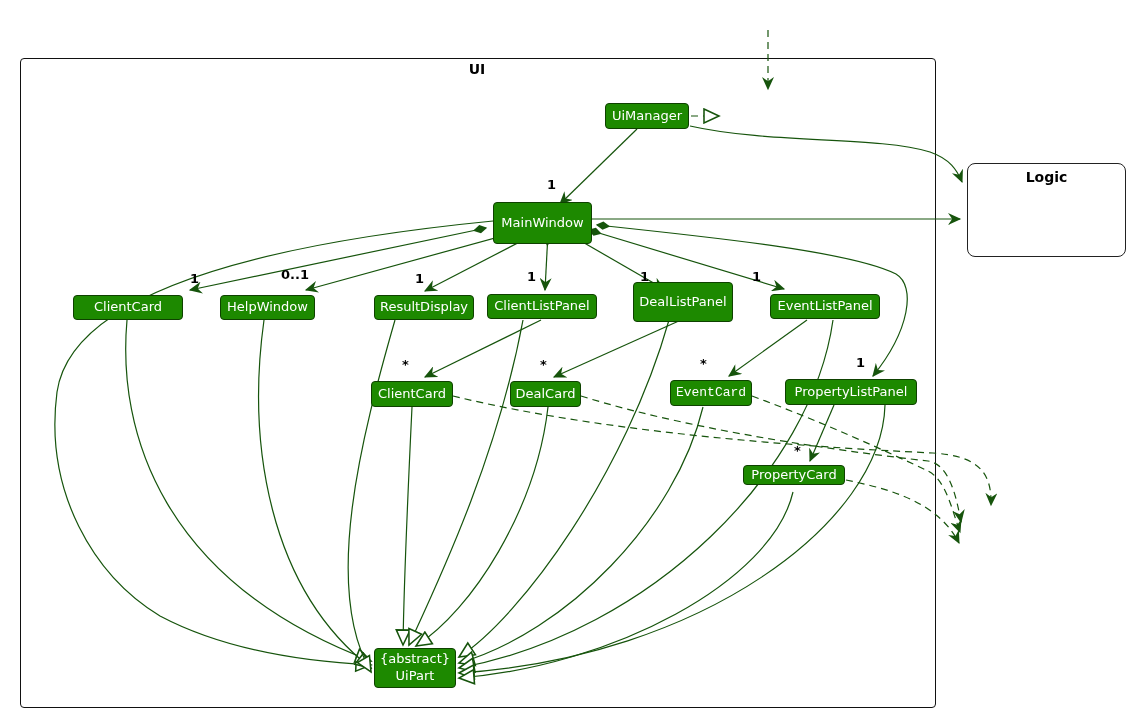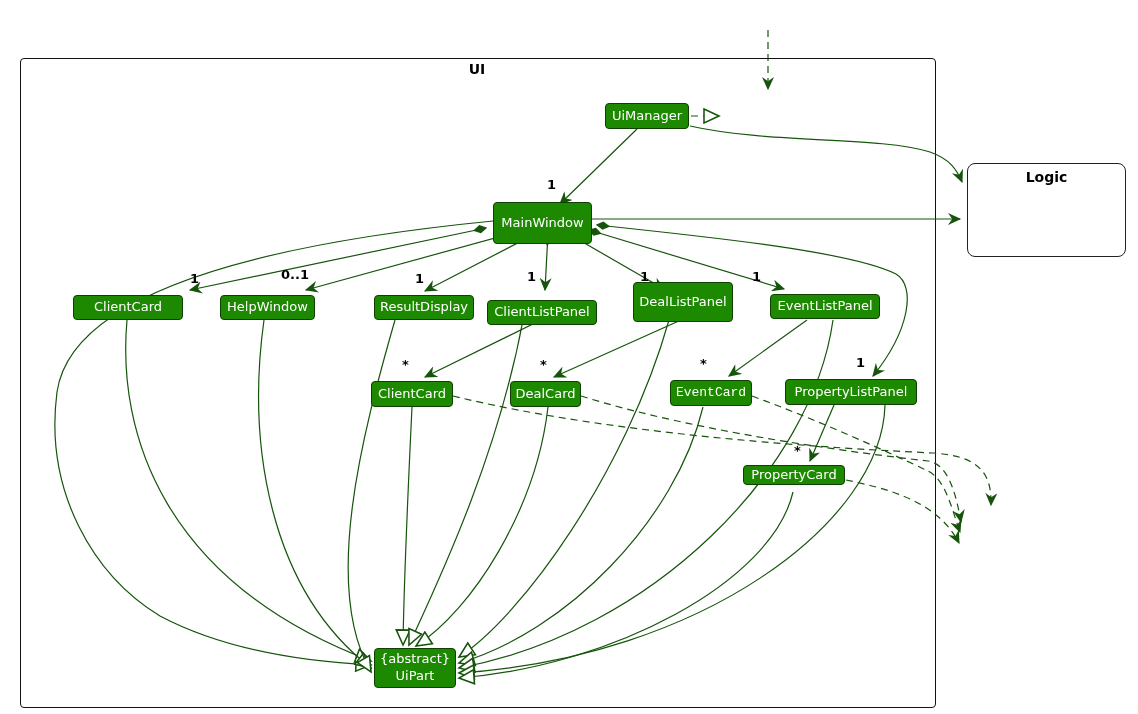--- a/index.html
+++ b/index.html
@@ -19,21 +19,21 @@
          font-weight:bold;font-size:14px;color:#000;text-align:center;padding-top:5px;
          box-sizing:border-box;}
   .mult{position:absolute;font-weight:bold;font-size:13px;color:#000;line-height:1;}
 
   #box-uimanager{left:605px;top:103px;width:84px;height:26px;}
   #box-ui{left:723px;top:95px;width:90px;height:40px;}
   #box-mainwindow{left:493px;top:202px;width:99px;height:42px;}
   #box-commandbox{left:73px;top:295px;width:110px;height:25px;}
   #box-helpwindow{left:220px;top:295px;width:95px;height:25px;}
   #box-resultdisplay{left:351px;top:295px;width:100px;height:25px;margin-left:23px;}
-  #box-clientlistpanel{left:487px;top:300px;width:110px;height:25px;}
+  #box-clientlistpanel{left:487px;top:294px;width:110px;height:25px;}
   #box-deallistpanel{left:633px;top:282px;width:100px;height:40px;align-items:center;}
   #box-eventlistpanel{left:770px;top:294px;width:110px;height:25px;}
   #box-clientcard{left:371px;top:381px;width:82px;height:26px;}
   #box-dealcard{left:510px;top:381px;width:71px;height:26px;}
   #box-eventcard{left:670px;top:380px;width:82px;height:26px;font-family:Liberation Mono, monospace;}
   #box-propertylistpanel{left:785px;top:379px;width:132px;height:26px;}
   #box-propertycard{left:743px;top:465px;width:102px;height:20px;}
   #box-uipart{left:374px;top:648px;width:82px;height:40px;}
   #box-logic{left:967px;top:163px;width:159px;height:94px;}
   #box-model{left:967px;top:518px;width:163px;height:95px;}

